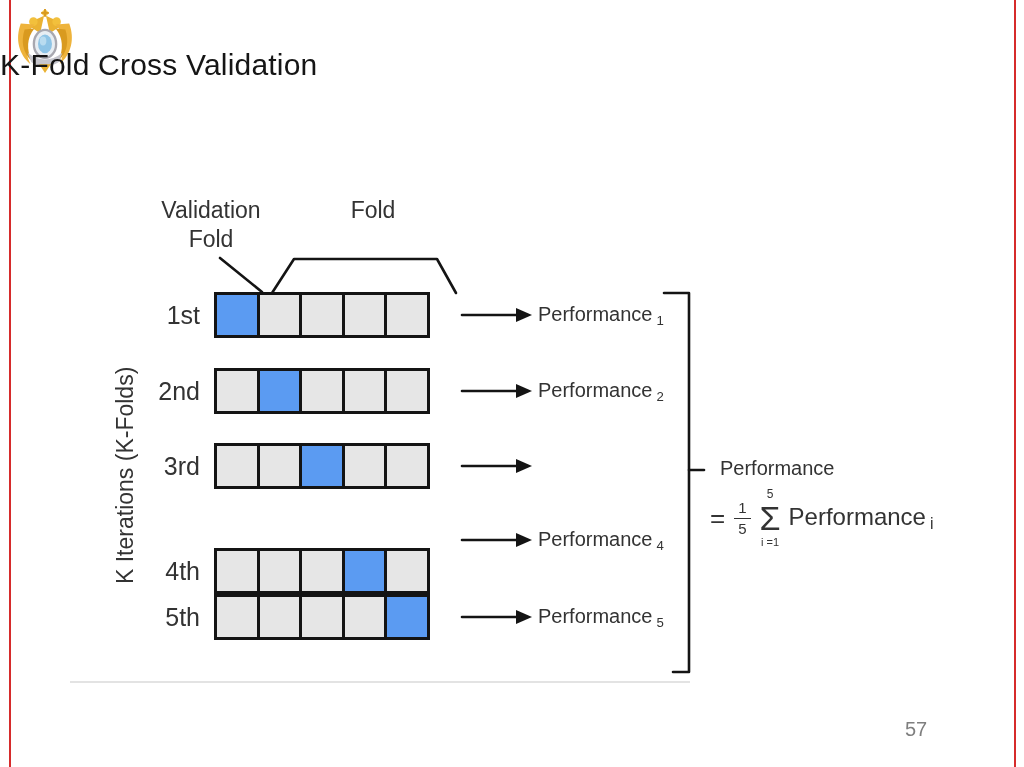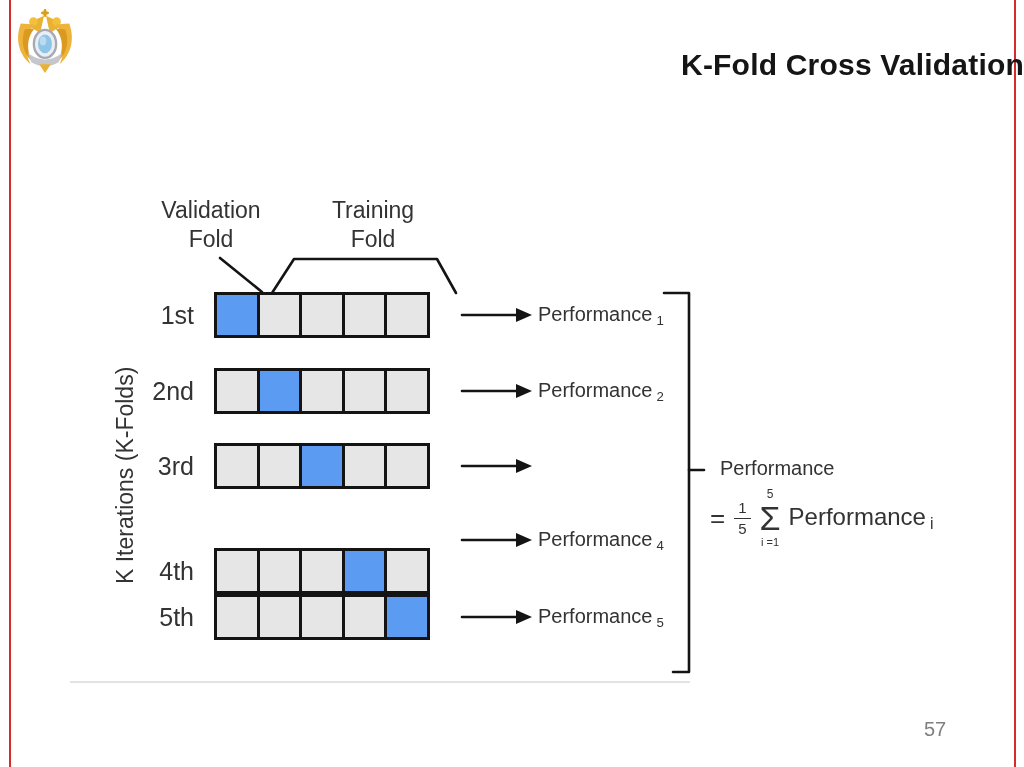--- a/index.html
+++ b/index.html
@@ -10,37 +10,37 @@
   
   .edge-line { position:absolute; top:0; bottom:0; width:2px;
                background:var(--accent-red,#d11414); opacity:.9; }
   .edge-line.left  { left:9px; }
   .edge-line.right { left:1014px; }
 
   
   .logo { position:absolute; left:14px; top:8px; width:62px; height:66px; }
 
   
-  .title { position:absolute; left:0; right:0; top:48px; text-align:right;
-           font-size:30px; font-weight:700; color:#151515; letter-spacing:.2px; }
+  .title { position:absolute; left:0; right:0; top:48px; text-align:left;
+           font-size:30px; font-weight:400; color:#151515; letter-spacing:.2px; }
 
   
   .dg { color:var(--diagram-text,#333333); }
 
   .fold-head { position:absolute; width:130px; text-align:center;
                font-size:23px; line-height:1.25; }
   .fold-head.validation { left:146px; top:196px; }
   .fold-head.training   { left:308px; top:196px; }
 
   .y-axis-label { position:absolute; left:112px; top:342px; height:266px; width:30px;
                   writing-mode:vertical-rl; transform:rotate(180deg);
                   text-align:center; font-size:23px; white-space:nowrap; }
 
   .fold-row { position:absolute; left:100px; display:flex; align-items:center; height:46px; }
-  .row-label { width:114px; text-align:right; padding-right:20px; font-size:25px; }
+  .row-label { width:114px; text-align:right; padding-right:14px; font-size:25px; }
   .cells { display:flex; }
   .cell { width:45.5px; height:46px; border:3px solid var(--cell-border,#141414);
           background:var(--training-cell,#e6e6e6); }
   .cell + .cell { margin-left:-3px; }
   .cell.validation { background:var(--validation-cell,#5b9bf2); }
 
   .perf { position:absolute; left:538px; font-size:20px; white-space:nowrap;text-align:right; }
   .sub  { font-size:0.66em; vertical-align:-0.3em; margin-left:4px; }
 
   
@@ -55,21 +55,21 @@
   .sigma { display:flex; flex-direction:column; align-items:center;
            line-height:1; margin-right:8px; }
   .sigma .upper { font-size:12px; margin-bottom:1px; }
   .sigma .sym   { font-size:34px; }
   .sigma .lower { font-size:11px; margin-top:2px; }
   .summary-term { font-size:24px; }
 
   .figure-baseline { position:absolute; left:70px; top:681px; width:620px; height:2px;
                      background:#e3e3e3; }
 
-  .page-number { position:absolute; left:905px; top:718px; width:60px; text-align:center;
+  .page-number { position:absolute; left:905px; top:718px; width:60px; 
                  font-size:20px; color:var(--page-number,#7f7f7f); }
 
   svg.overlay { position:absolute; left:0; top:0; pointer-events:none; }
 </style>
 </head>
 <body>
 
 <div class="slide">
 
   <div class="edge-line left"></div>
@@ -96,21 +96,20 @@
     </g>
   </svg>
 
   <div class="title">K-Fold Cross Validation</div>
 
   <div class="fold-head validation dg">
     <div>Validation</div>
     <div>Fold</div>
   </div>
   <div class="fold-head training dg">
-    <div>Training</div>
     <div>Fold</div>
   </div>
 
   <div class="y-axis-label dg">K Iterations (K-Folds)</div>
 
   <div class="fold-row" style="top:292px">
     <div class="row-label dg">1st</div>
     <div class="cells">
         <div class="cell validation"></div>
         <div class="cell"></div>

